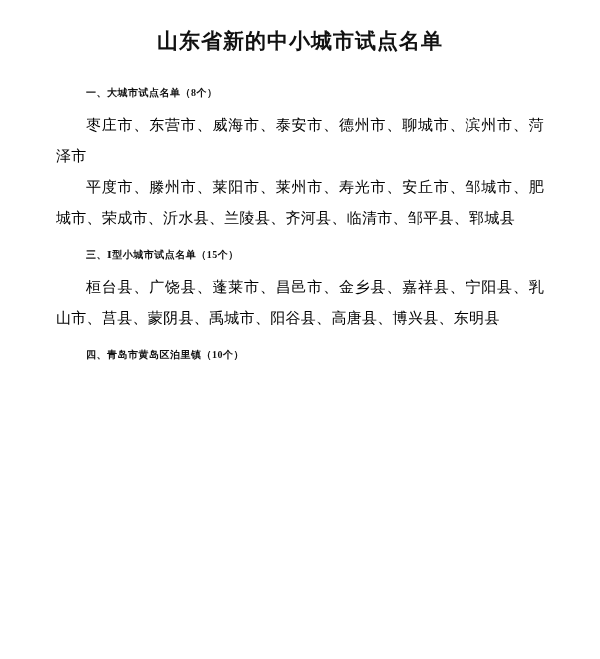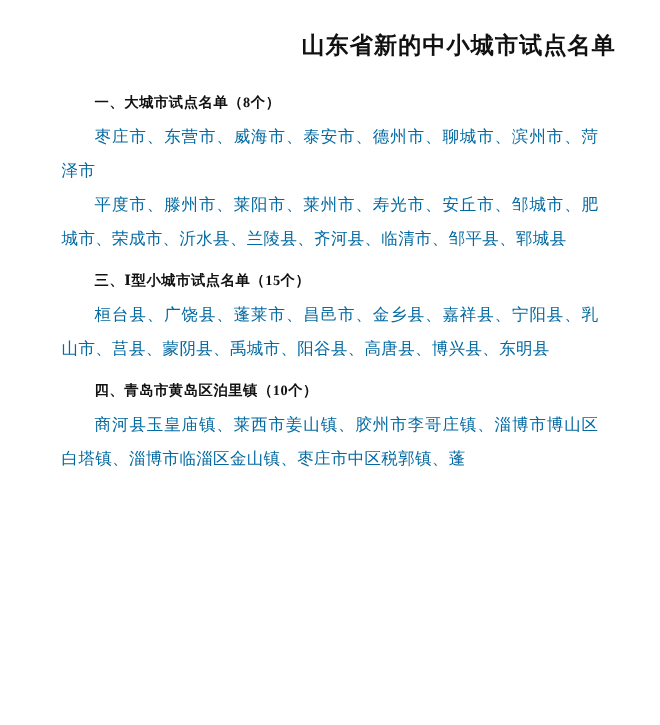--- a/index.html
+++ b/index.html
@@ -15,51 +15,51 @@
     color: #1a1a1a;
   }
   .page {
     width: 600px;
     height: 659px;
     box-sizing: border-box;
     padding: 0;
     position: relative;
   }
   .doc-title {
-    text-align: right;
+    text-align: center;
     font-size: 21px;
     font-weight: bold;
     letter-spacing: 1px;
     margin: 18px 0 0 0;
     padding: 6px 40px 0 40px;
     line-height: 34px;
     color: #111;
   }
   .content {
     padding: 14px 56px 0 56px;
   }
   .section {
     margin-bottom: 0;
   }
   .section-heading {
-    font-size: 13px;
+    font-size: 10px;
     font-weight: bold;
     line-height: 30px;
     margin: 6px 0 2px 0;
     text-indent: 30px;
     letter-spacing: 0.5px;
     color: #111;
   }
   .section-body {
     font-size: 15px;
     line-height: 31px;
     text-align: justify;
     text-indent: 30px;
     letter-spacing: 0.3px;
-    color: #0369a1;
+    color: #000000;
     word-break: break-all;
   }
 </style>
 </head>
 <body>
 
 <div class="page">
   <div class="doc-title">山东省新的中小城市试点名单</div>
 
   <div class="content">
@@ -76,17 +76,16 @@
     <div class="section">
       <div class="section-heading">三、Ⅰ型小城市试点名单（15个）</div>
       <div class="section-body">桓台县、广饶县、蓬莱市、昌邑市、金乡县、嘉祥县、宁阳县、乳山市、莒县、蒙阴县、禹城市、阳谷县、高唐县、博兴县、东明县</div>
     </div>
 
     <div class="section">
       <div class="section-heading">四、青岛市黄岛区泊里镇（10个）</div>
     </div>
 
     <div class="section">
-      <div class="section-body">商河县玉皇庙镇、莱西市姜山镇、胶州市李哥庄镇、淄博市博山区白塔镇、淄博市临淄区金山镇、枣庄市中区税郭镇、蓬</div>
     </div>
 
   </div>
 </div>
 
 </body></html>

